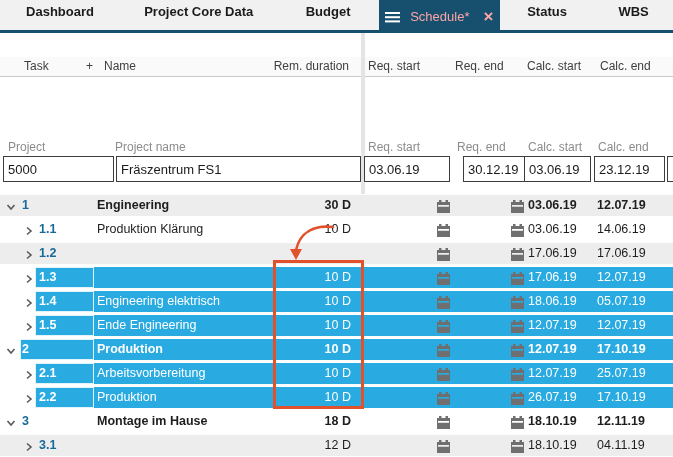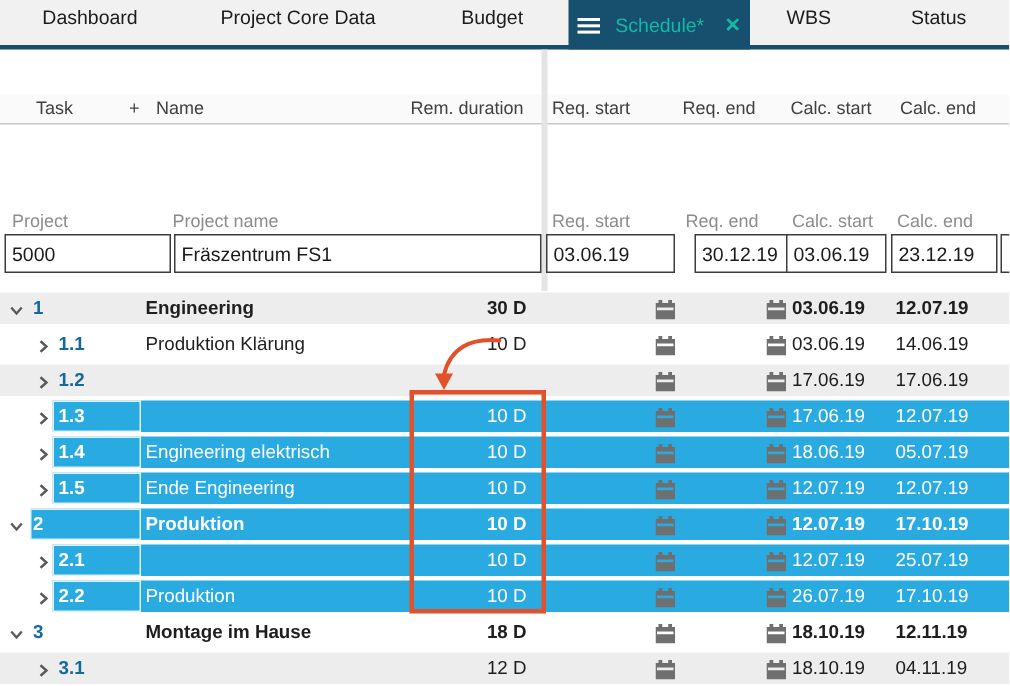--- a/index.html
+++ b/index.html
@@ -3,29 +3,29 @@
 <meta charset="utf-8">
 <style>
   html,body{margin:0;padding:0;background:#fff;}
   .screen{position:relative;width:673px;height:457px;background:#fff;overflow:hidden;
           font-family:"Liberation Sans",sans-serif;-webkit-font-smoothing:antialiased;}
 
   
   .tabbar{position:absolute;top:0;left:0;width:673px;height:33px;background:#f1f1f1;
           border-bottom:3px solid var(--active,#174f6e);box-sizing:border-box;display:flex;}
   .tab{height:22px;display:flex;align-items:center;justify-content:center;
-       font-size:13px;color:#1b1b1b;cursor:pointer;white-space:nowrap;}
-  .tab.active{height:33px;background:var(--active,#174f6e);color:#14b8a6;font-weight:400;}
+       font-size:13px;color:#1b1b1b;cursor:pointer;white-space:nowrap;font-weight:bold;}
+  .tab.active{height:33px;background:var(--active,#174f6e);color:#fca5a5;font-weight:400;}
   .burger{width:15px;height:12px;position:relative;display:inline-block;margin-right:10px;}
   .burger::before{content:"";position:absolute;left:0;top:1px;width:15px;height:2.2px;background:#fff;
                   box-shadow:0 4.2px 0 #fff,0 8.4px 0 #fff;}
   .closex{font-size:17px;font-weight:bold;margin-left:14px;line-height:1;}
 
   
-  .gridhead{position:absolute;top:63px;left:0;width:673px;height:19px;background:#fafafa;
+  .gridhead{position:absolute;top:57px;left:0;width:673px;height:19px;background:#fafafa;
             border-bottom:1px solid #c9c9c9;font-size:12px;color:#3f3f3f;}
   .gridhead span{position:absolute;top:0;line-height:19px;}
   .gh-task{left:24px;} .gh-plus{left:86px;} .gh-name{left:104px;}
   .gh-dur{left:200px;width:149px;text-align:right;}
   .gh-rs{left:368px;} .gh-re{left:455px;} .gh-cs{left:527px;} .gh-ce{left:600px;}
 
   
   .splitter{position:absolute;left:361px;top:33px;width:4px;height:161px;background:#e4e4e4;cursor:col-resize;}
 
   
@@ -85,25 +85,25 @@
         <span>Project Core Data</span>
       </div>
       <div class="tab" style="width: 103px;">
         <span>Budget</span>
       </div>
       <div class="tab active" style="width: 123px;">
         <span class="burger"></span>
         <span>Schedule*</span>
         <span class="closex">×</span>
       </div>
+      <div class="tab" style="width: 96px;">
+        <span>Status</span>
+      </div>
       <div class="tab" style="width: 80px;">
         <span>WBS</span>
-      </div>
-      <div class="tab" style="width: 96px;">
-        <span>Status</span>
       </div>
     </div>
 
   <div class="gridhead">
     <span class="gh-task">Task</span>
     <span class="gh-plus">+</span>
     <span class="gh-name">Name</span>
     <span class="gh-dur">Rem. duration</span>
     <span class="gh-rs">Req. start</span>
     <span class="gh-re">Req. end</span>
@@ -278,20 +278,21 @@
         <span class="cs">12.07.19</span>
         <span class="ce">17.10.19</span>
       </div>
       <div class="row lvl2 hl">
         <div class="bar"></div>
         <div class="numcell"></div>
         <span class="chev"><svg width="12" height="12" viewBox="0 0 12 12">
             <polyline points="4,2.5 8,6 4,9.5" fill="none" stroke="#5a5a5a" stroke-width="1.6"></polyline>
           </svg></span>
         <span class="num">2.1</span>
+        <span class="name">Arbeitsvorbereitung</span>
         <span class="dur">10 D</span>
         <span class="ic ic1"><svg width="13" height="13" viewBox="0 0 13 13">
             <path fill="#6f6f6f" fill-rule="evenodd" d="M0 2 H13 V13 H0 Z M1 5 H12 V6.8 H1 Z"></path>
             <rect x="2" y="0" width="2.5" height="4" fill="#6f6f6f"></rect>
             <rect x="8.5" y="0" width="2.5" height="4" fill="#6f6f6f"></rect>
           </svg></span>
         <span class="ic ic2"><svg width="13" height="13" viewBox="0 0 13 13">
             <path fill="#6f6f6f" fill-rule="evenodd" d="M0 2 H13 V13 H0 Z M1 5 H12 V6.8 H1 Z"></path>
             <rect x="2" y="0" width="2.5" height="4" fill="#6f6f6f"></rect>
             <rect x="8.5" y="0" width="2.5" height="4" fill="#6f6f6f"></rect>

